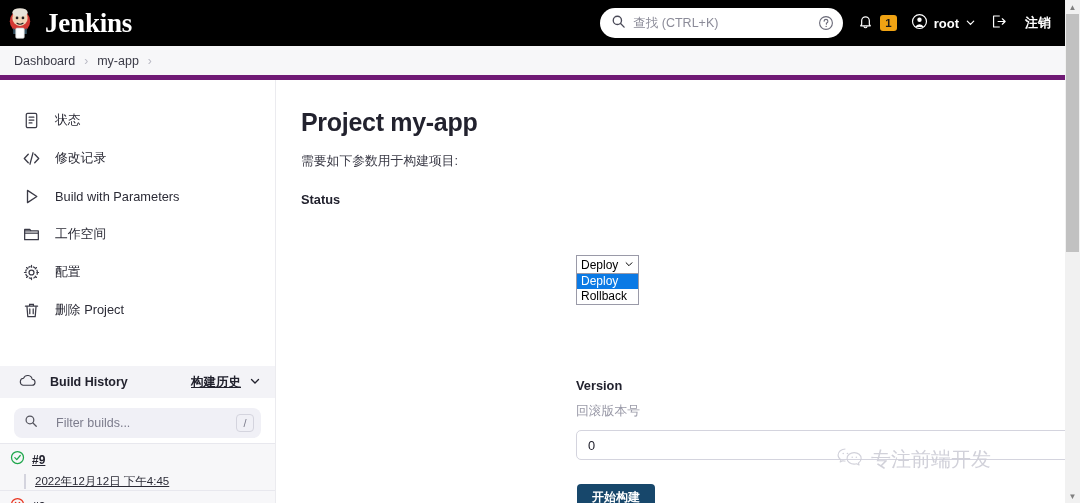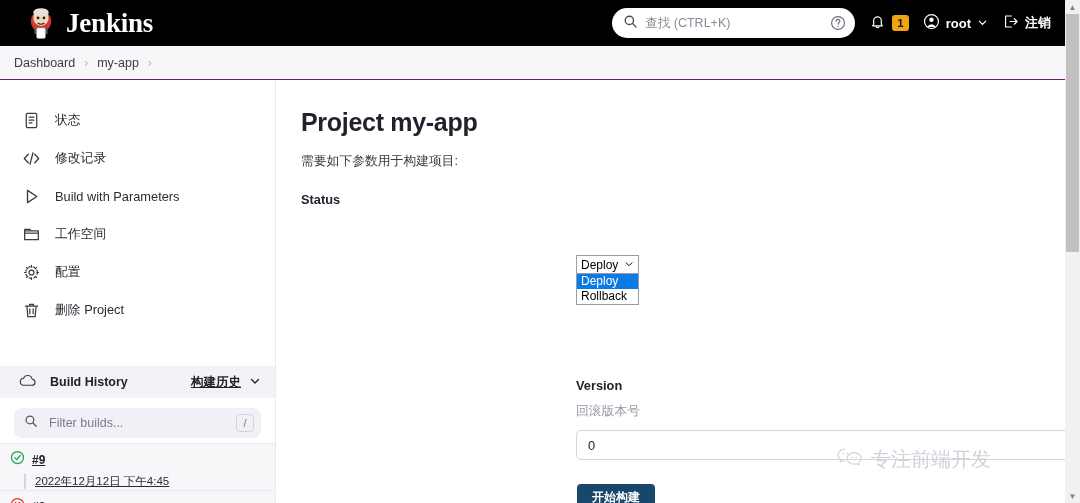--- a/index.html
+++ b/index.html
@@ -10,21 +10,21 @@
     font-family: "Liberation Sans", "DejaVu Sans", sans-serif;
     color: #22222e;
   }
   #root { position: relative; width: 1080px; height: 503px; overflow: hidden; }
 
   
   .topbar {
     position: absolute; top: 0; left: 0; width: 1065px; height: 46px;
     background: #000; display: flex; align-items: center;
   }
-  .brand { display: flex; align-items: center; gap: 8px; padding-left: 24px; }
+  .brand { display: flex; align-items: center; gap: 8px; padding-left: 3px; }
   .brand-logo { width: 34px; height: 34px; position: relative; }
   .brand-text {
     font-family: "Liberation Serif", "DejaVu Serif", serif;
     font-size: 27px; font-weight: bold; color: #fff; letter-spacing: -0.2px;
   }
   .topbar-right {
     margin-left: auto; display: flex; align-items: center; gap: 14px;
     padding-right: 14px; height: 46px;
   }
   .searchbox {
@@ -32,26 +32,26 @@
     display: flex; align-items: center; gap: 7px; padding: 0 9px 0 11px;
   }
   .searchbox .ph { font-size: 12.5px; color: #8b8b98; flex: 1; white-space: nowrap; }
   .help-icon { width: 16px; height: 16px; flex: 0 0 auto; }
   .bell-wrap { display: flex; align-items: center; gap: 6px; }
   .badge {
     background: #f0a313; color: #1a1a1a; font-size: 11.5px; font-weight: bold;
     border-radius: 3px; padding: 1px 5px; line-height: 14px; min-width: 15px; text-align: center;
   }
   .user-menu { display: flex; align-items: center; gap: 6px; color: #fff; font-size: 13px; font-weight: bold; }
-  .logout { display: flex; align-items: center; gap: 6px; color: #fff; font-size: 13px; font-weight: bold; }
+  .logout { display: flex; align-items: center; gap: 18px; color: #fff; font-size: 13px; font-weight: bold; }
 
   
   .breadcrumb-bar {
     position: absolute; top: 46px; left: 0; width: 1065px; height: 34px;
-    background: #f7f7f9; border-bottom: 1px solid #701a75;
+    background: #f7f7f9; border-bottom: 5px solid #701a75;
     display: flex; align-items: center; padding-left: 14px; gap: 9px;
   }
   .crumb { font-size: 12.5px; color: #3b3b47; }
   .crumb-sep { color: #b9b9c4; font-size: 12px; }
 
   
   .sidebar {
     position: absolute; top: 80px; left: 0; width: 276px; height: 423px;
     background: #fff; border-right: 1px solid #ebebef;
   }
@@ -67,21 +67,21 @@
     position: absolute; top: 286px; left: 0; width: 275px; height: 32px;
     background: #f3f3f7; display: flex; align-items: center; padding: 0 14px 0 18px;
   }
   .bh-title { font-size: 12.5px; font-weight: bold; margin-left: 12px; }
   .bh-link { margin-left: auto; font-size: 12.5px; font-weight: bold; text-decoration: underline; color: #22222e; }
   .bh-chevron { margin-left: 8px; }
 
   .bh-filter-wrap { position: absolute; top: 322px; left: 0; width: 275px; padding: 6px 14px 8px 14px; background: #fff; }
   .bh-filter {
     height: 30px; background: #f0f0f6; border-radius: 8px;
-    display: flex; align-items: center; gap: 11px; padding: 0 7px 0 10px;
+    display: flex; align-items: center; gap: 18px; padding: 0 7px 0 10px;
   }
   .bh-filter .ph { font-size: 12.5px; color: #7c7c8c; flex: 1; }
   .slash-key {
     border: 1px solid #d4d4de; border-radius: 4px; color: #7c7c8c;
     font-size: 11px; width: 18px; height: 18px; display: flex;
     align-items: center; justify-content: center;
   }
 
   .build-row {
     position: absolute; left: 0; width: 275px;

